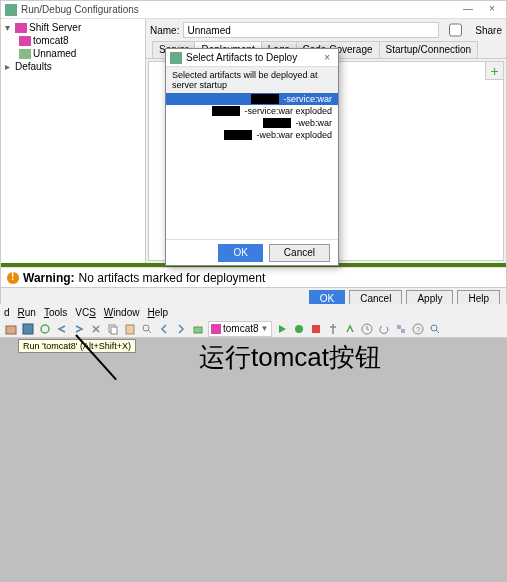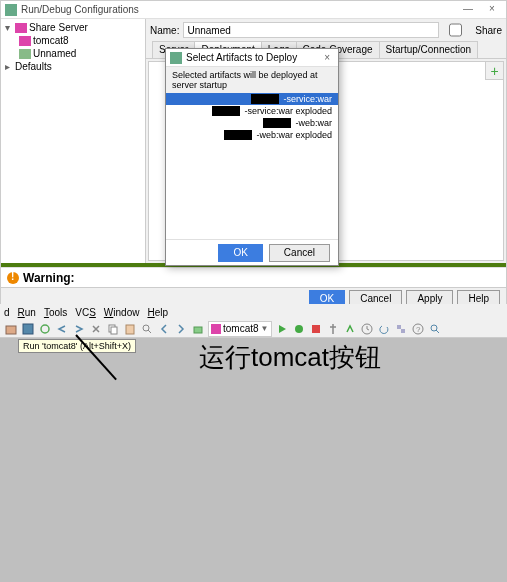--- a/index.html
+++ b/index.html
@@ -76,21 +76,21 @@
     <div class="winbtns">
       <div class="wbtn">—</div>
       <div class="wbtn">×</div>
     </div>
   </div>
   <div class="mainrow">
     <div class="leftpane">
       <div class="tree-item">
         <span class="tree-arrow">▾</span>
         <span class="tree-icon tomcat"></span>
-        <span>Share Server</span>
+        <span>Shift Server</span>
       </div>
       <div class="tree-item tree-child">
         <span class="tree-icon tomcat"></span>
         <span>tomcat8</span>
       </div>
       <div class="tree-item tree-child">
         <span class="tree-icon unnamed"></span>
         <span>Unnamed</span>
       </div>
       <div class="tree-item">
@@ -115,20 +115,21 @@
         <div class="tab">Startup/Connection</div>
       </div>
       <div class="tabbody">
         <div class="addbtn">+</div>
       </div>
     </div>
   </div>
   <div class="warnbar">
     <span class="warn-icon"></span>
     <span class="warn-label">Warning:</span>
+    <span>No artifacts marked for deployment</span>
   </div>
   <div class="btnbar">
     <button class="btn primary">OK</button>
     <button class="btn">Cancel</button>
     <button class="btn">Apply</button>
     <button class="btn">Help</button>
   </div>
 </div>
 
 <div class="modal">

